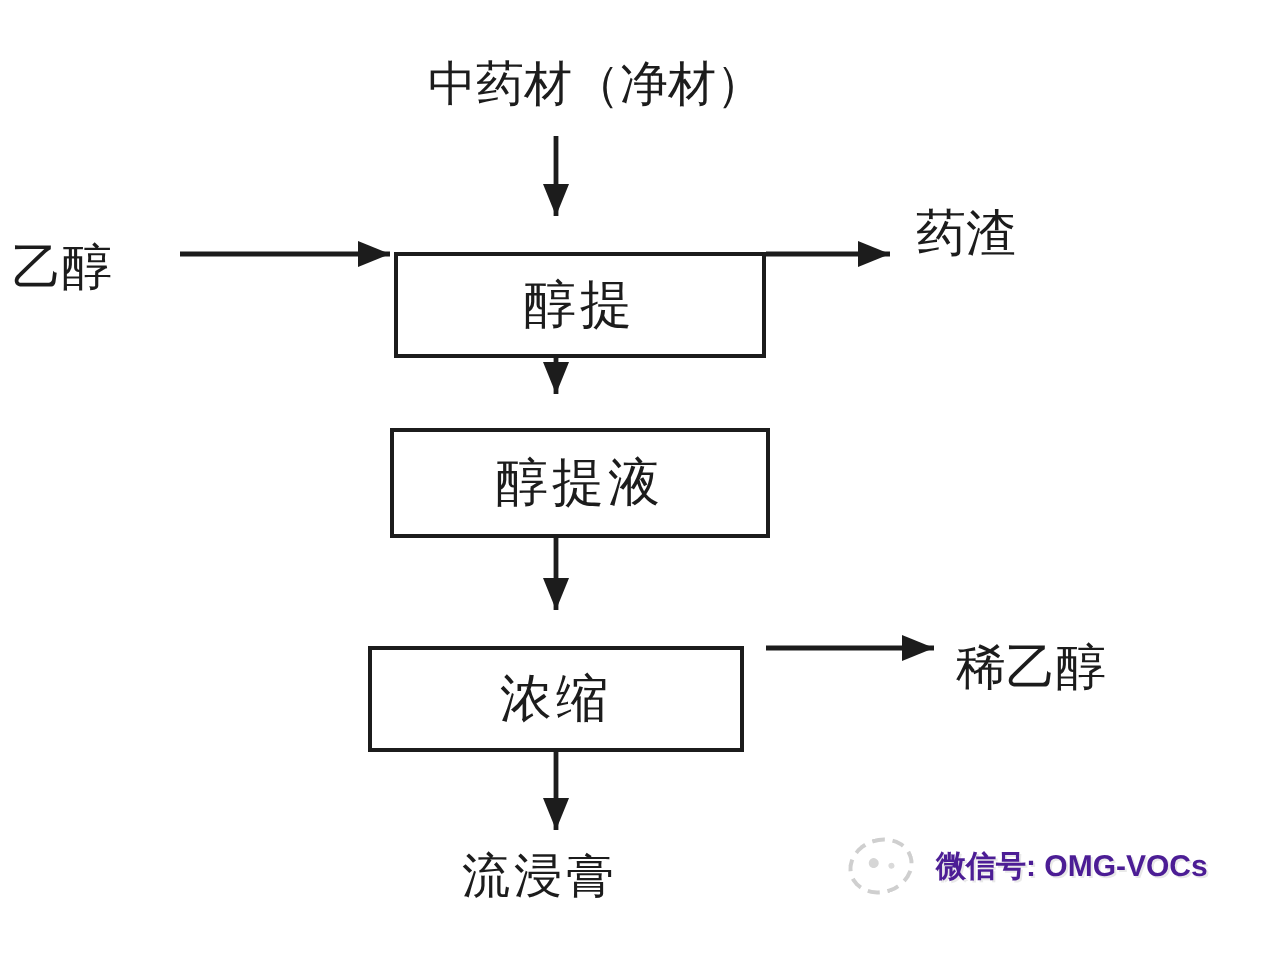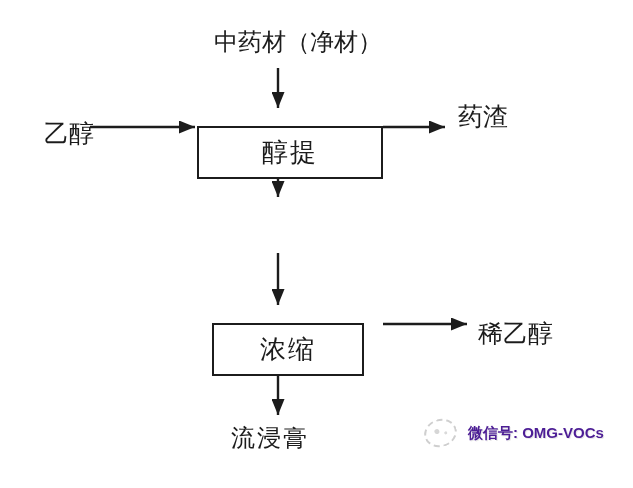--- a/index.html
+++ b/index.html
@@ -35,28 +35,28 @@
     background: #ffffff;
     display: flex;
     align-items: center;
     justify-content: center;
     font-size: 26px;
     letter-spacing: 2px;
     margin-top: 16px;
   }
   .node-1 { left: 197px; top: 110px; width: 186px; height: 53px; }
   .node-2 { left: 195px; top: 198px; width: 190px; height: 55px; }
-  .node-3 { left: 212px; top: 307px; width: 152px; height: 53px; }
+  .node-3 { left: 184px; top: 307px; width: 188px; height: 53px; }
   .lbl {
     position: absolute;
     white-space: nowrap;
     font-size: 25px;
   }
   .lbl-source   { left: 210px; top: 26px;  width: 176px; text-align: center; font-size: 24px; }
-  .lbl-ethanol  { left: 6px;   top: 117px; margin-left: 38px; }
+  .lbl-ethanol  { left: 6px;   top: 117px; }
   .lbl-residue  { left: 458px; top: 100px; }
   .lbl-dilute   { left: 478px; top: 317px; text-align: center; }
   .lbl-extract  { left: 231px; top: 422px; font-size: 24px; letter-spacing: 2px; }
   .watermark {
     position: absolute;
     left: 424px;
     top: 419px;
     display: flex;
     align-items: center;
     gap: 11px;
@@ -113,20 +113,23 @@
   <div class="lbl lbl-source">中药材（净材）</div>
 
   <div class="lbl lbl-ethanol">乙醇</div>
 
   <div class="node node-1">
     <span>醇提</span>
   </div>
 
   <div class="lbl lbl-residue">药渣</div>
 
+  <div class="node node-2">
+    <span>醇提液</span>
+  </div>
 
   <div class="node node-3">
     <span>浓缩</span>
   </div>
 
   <div class="lbl lbl-dilute">稀乙醇</div>
 
   <div class="lbl lbl-extract">流浸膏</div>
 
   <div class="watermark">

